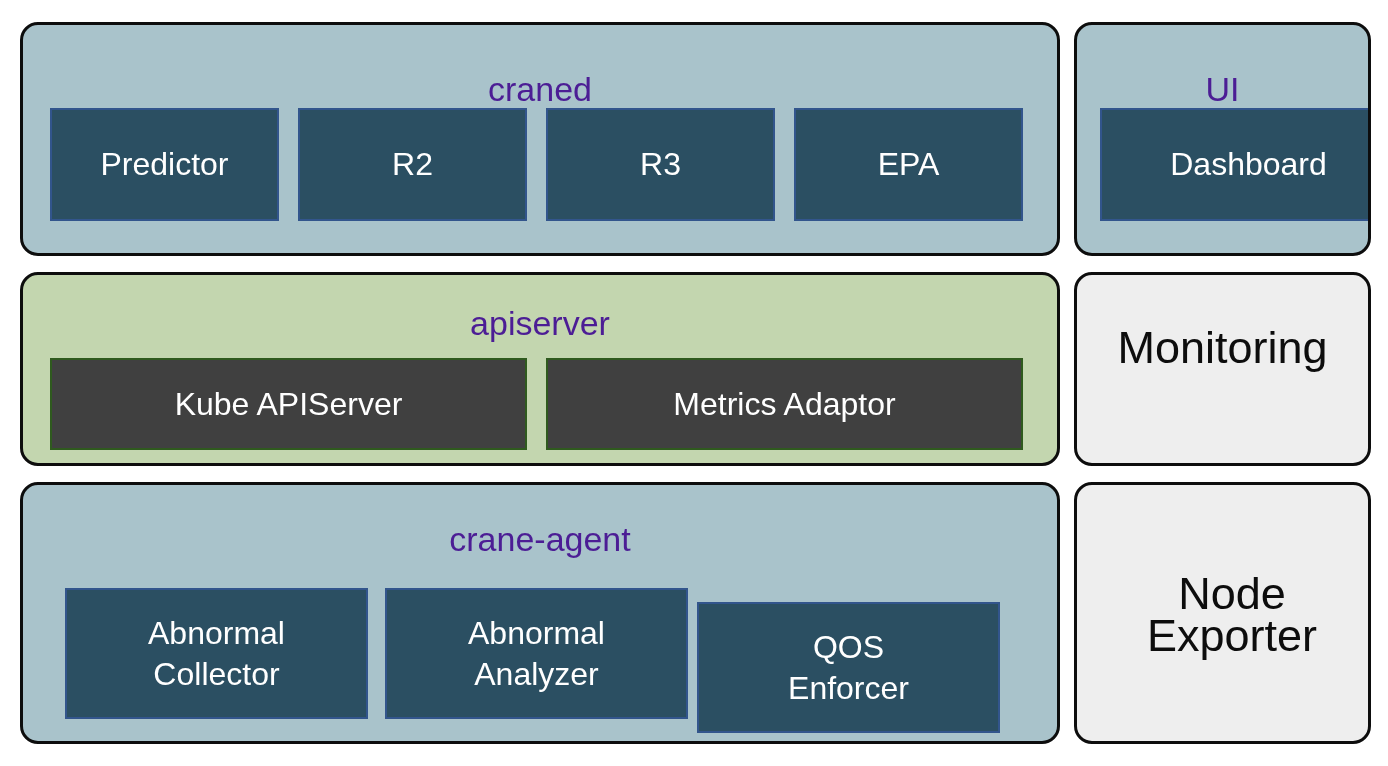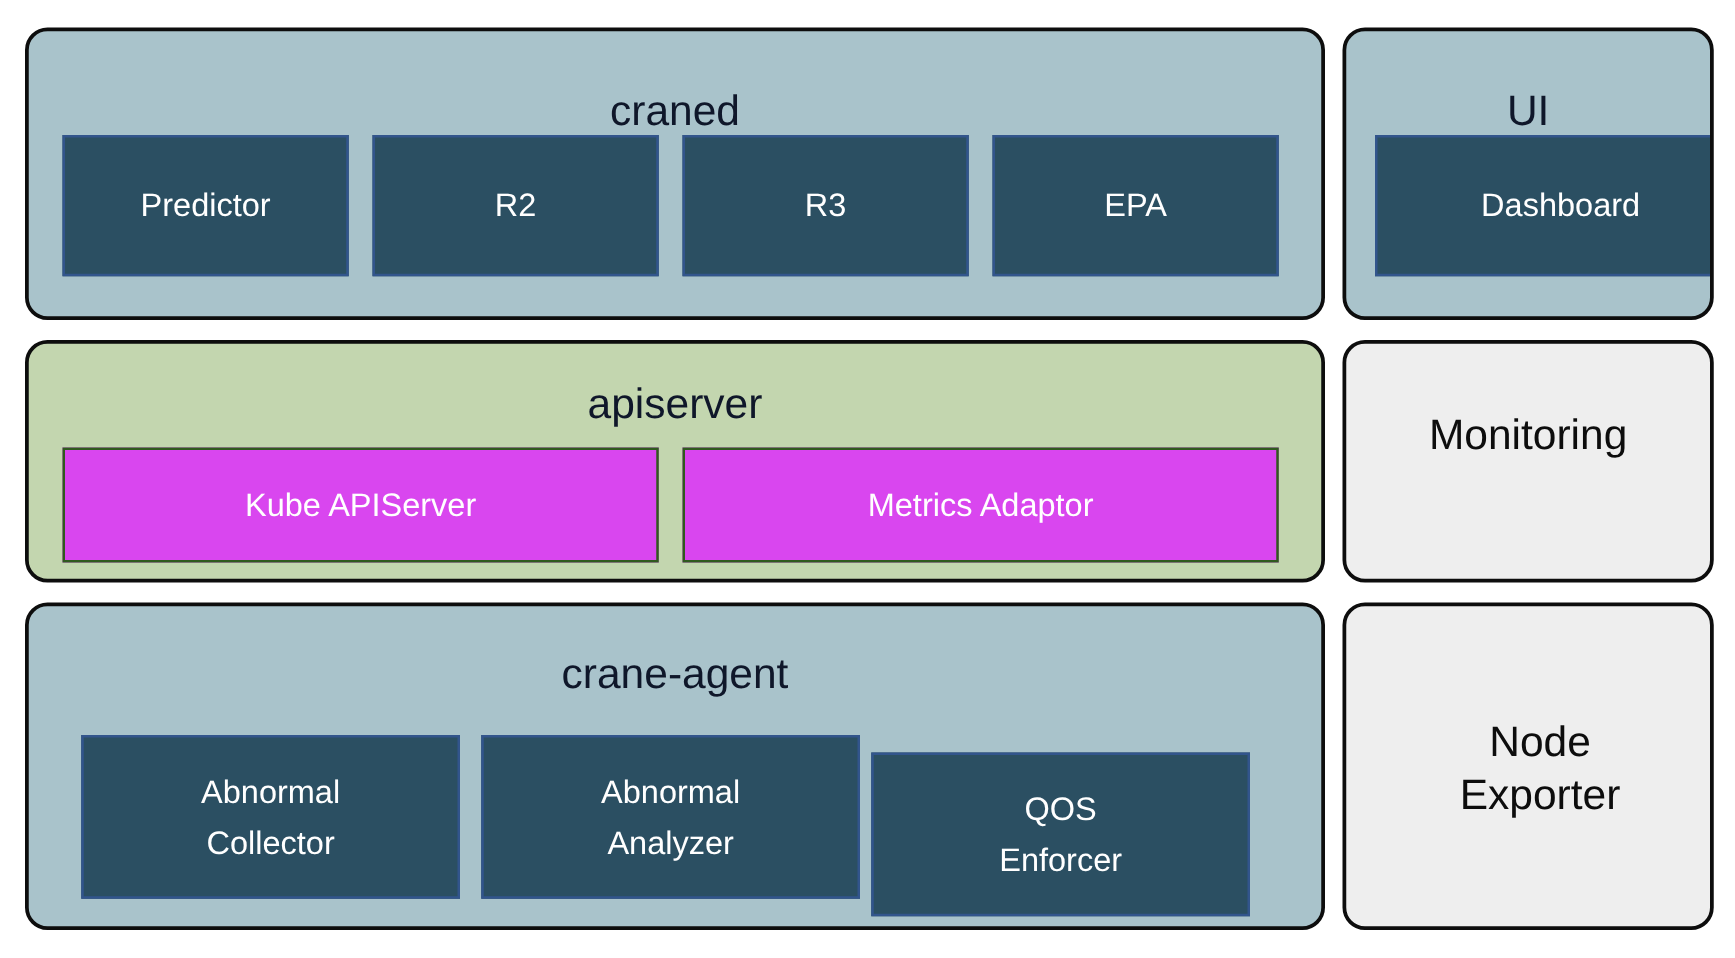--- a/index.html
+++ b/index.html
@@ -32,57 +32,57 @@
   .group.blue  { background: #a9c3cb; }
   .group.green { background: #c3d6af; }
   .group.gray  { background: #eeeeee; }
 
   
   .group-title {
     position: absolute;
     left: 0;
     right: 0;
     text-align: center;
-    color: #0f172a;
+    color: #4c1d95;
     font-size: 34px;
     line-height: 40px;
     font-weight: 400;
     white-space: nowrap;
   }
 
   
   .box {
     position: absolute;
     box-sizing: border-box;
     display: flex;
     align-items: center;
     justify-content: center;
     text-align: center;
     color: #ffffff;
-    font-size: 26px;
+    font-size: 32px;
     line-height: 41px;
     font-weight: 400;
   }
   .box.navy {
     background: #2b4f62;
     border: 2px solid #32558c;
   }
   .box.forest {
-    background: #d946ef;
+    background: #404040;
     border: 2px solid #2f5a1e;
   }
 
   
   .panel-label {
     position: absolute;
     left: 0;
     right: 0;
     text-align: center;
     color: #0d0d0d;
-    font-size: 34px;
+    font-size: 45px;
     line-height: 42px;
     font-weight: 400;
   }
 </style>
 </head>
 <body>
 
 <div id="canvas">
 
   <div class="group blue" style="left:20px; top:22px; width:1040px; height:234px;">

